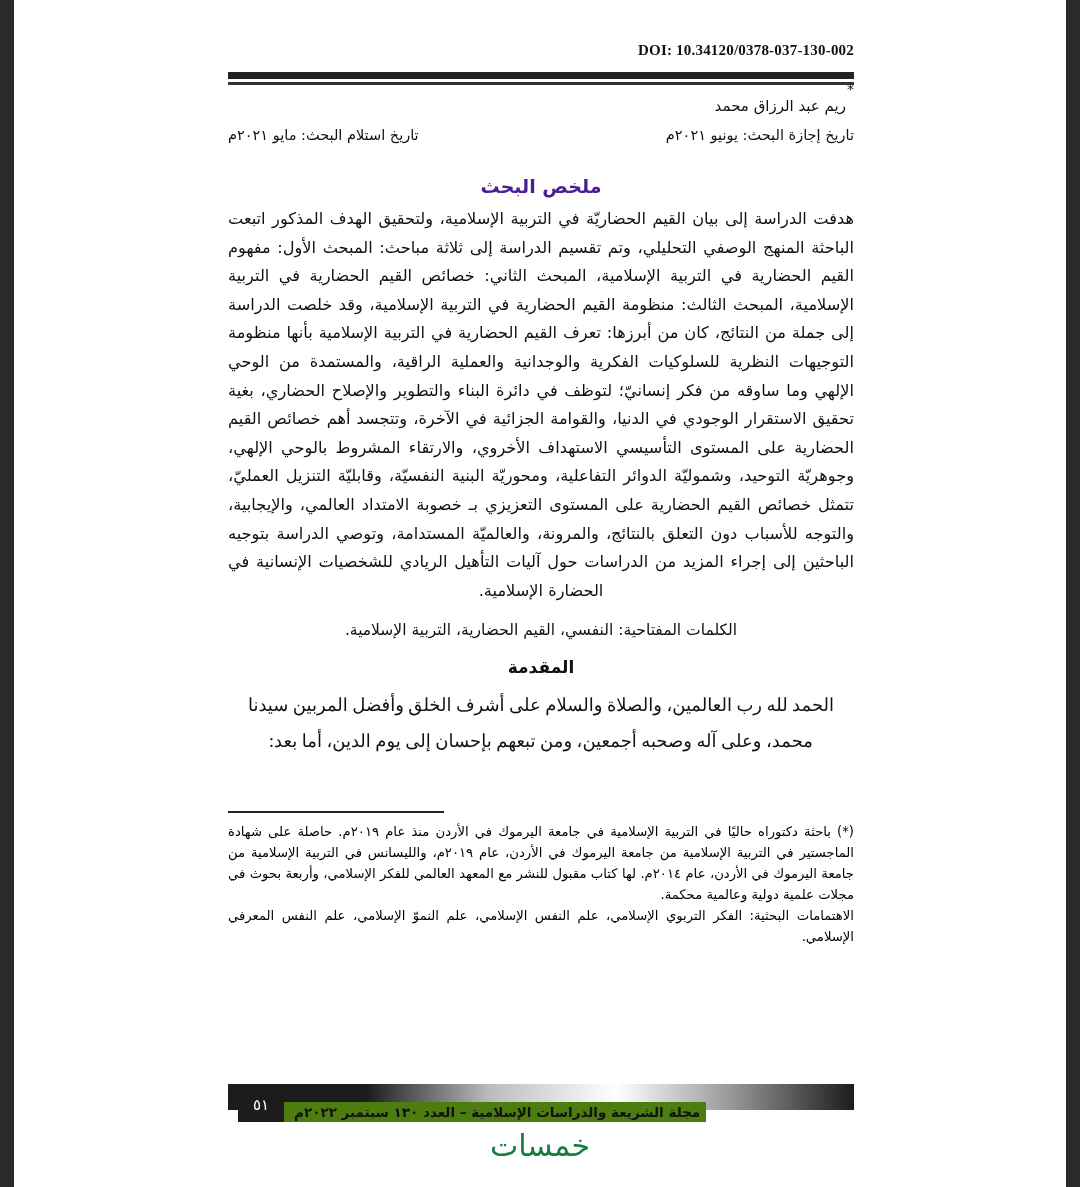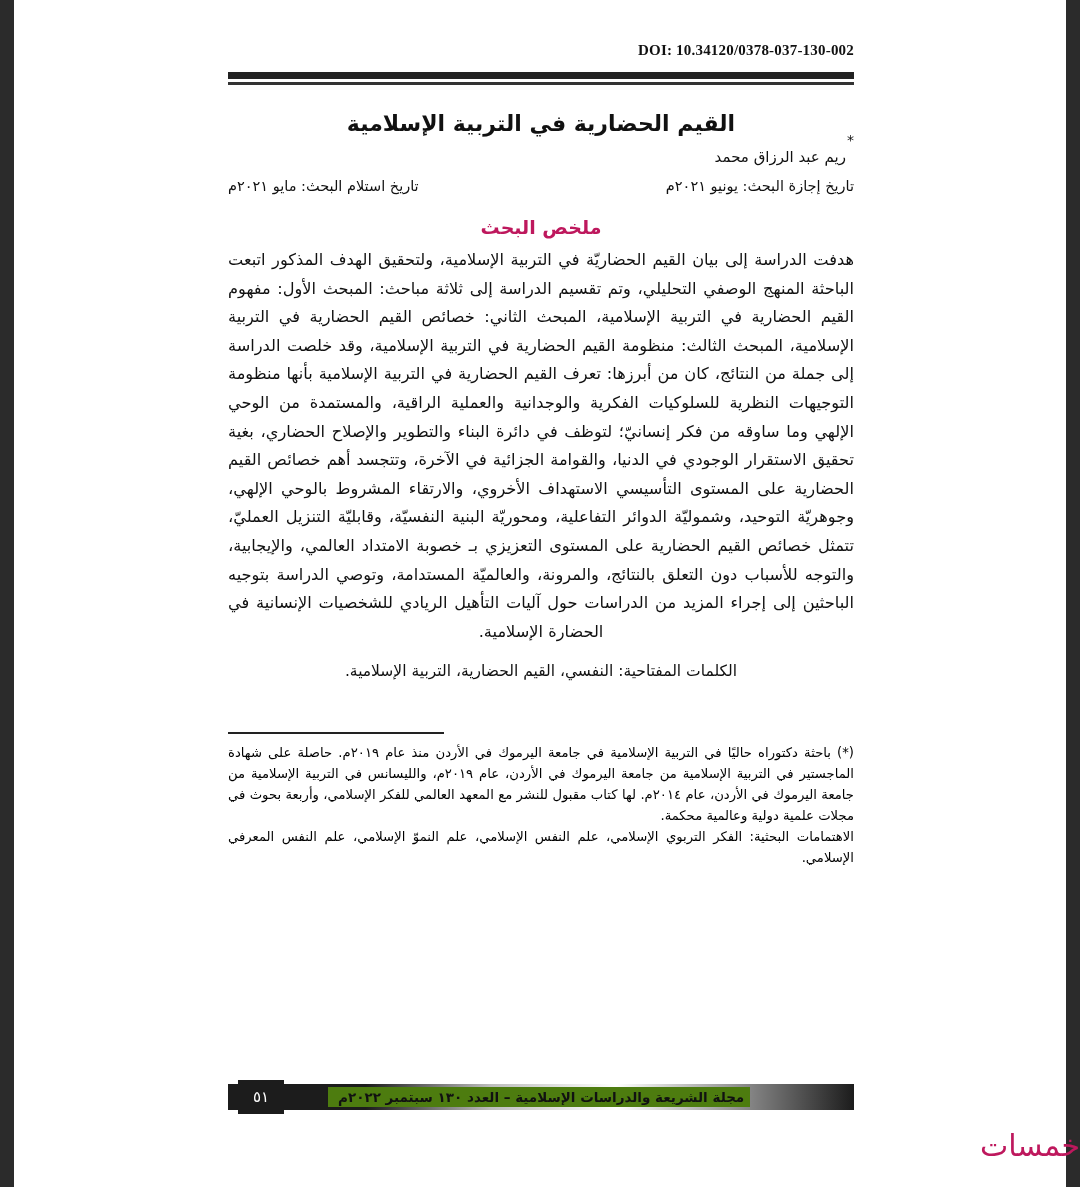--- a/index.html
+++ b/index.html
@@ -91,26 +91,26 @@
   }
   .dates {
     margin-top: 12px;
     display: flex;
     justify-content: space-between;
     font-family: "DejaVu Sans", sans-serif;
     font-size: 14.5px;
     color: #111;
   }
   .section-heading {
-    margin-top: 22px;
+    margin-top: 32px;
     text-align: center;
     font-family: "DejaVu Sans", sans-serif;
     font-weight: bold;
     font-size: 19px;
-    color: #be185d;
+    color: #4c1d95;
   }
   .abstract {
     margin-top: 8px;
     font-family: "DejaVu Sans", sans-serif;
     font-size: 16.2px;
     line-height: 28.6px;
     color: #111;
     text-align: justify;
     text-align-last: center;
   }
@@ -169,26 +169,25 @@
     direction: rtl;
   }
   .footer-grad {
     position: absolute;
     left: 0; top: 4px;
     width: 626px; height: 26px;
     background: linear-gradient(to right, #1c1c1c 0%, #1c1c1c 22%, #bdbdbd 42%, #ffffff 62%, #9a9a9a 80%, #1c1c1c 100%);
   }
   .footer-inner {
     position: absolute;
-    left: 0; top: 0;
+    left: 0; top: 8px;
     width: 626px; height: 34px;
     display: flex;
     flex-direction: row-reverse;
-    align-items: center;
-    gap: 44px;
+    align-items: flex-end;
   }
   .page-number-box {
     width: 46px;
     height: 34px;
     background: #1c1c1c;
     color: #ffffff;
     font-family: "DejaVu Sans", sans-serif;
     font-size: 15px;
     display: flex;
     align-items: center;
@@ -206,63 +205,68 @@
     padding: 2px 6px 2px 10px;
     position: relative;
     z-index: 3;
     white-space: nowrap;
   }
   .watermark {
     position: absolute;
     left: 0;
     top: 1128px;
     width: 1080px;
+    text-align: center;
     font-family: "DejaVu Sans", sans-serif;
     font-size: 30px;
-    color: #be185d;
+    color: #15803d;
     letter-spacing: 2px;
     direction: rtl;
   }
 </style>
 </head>
 <body>
 
 <div class="page">
 
   <div class="side-bar-left"></div>
   <div class="side-bar-right"></div>
 
   <div class="content">
 
     <div class="doi">DOI: 10.34120/0378-037-130-002</div>
 
     <div class="rule-thick"></div>
     <div class="rule-thin"></div>
 
-    <div class="title">القيم الحضارية في التربية الإسلامية</div>
 
     <div class="author-row">
       <span class="author-star">*</span>
       <span class="author-name">ريم عبد الرزاق محمد</span>
     </div>
 
     <div class="dates">
       <span>تاريخ إجازة البحث: يونيو ٢٠٢١م</span>
       <span>تاريخ استلام البحث: مايو ٢٠٢١م</span>
     </div>
 
     <div class="section-heading">ملخص البحث</div>
 
     <div class="abstract">
       <p>هدفت الدراسة إلى بيان القيم الحضاريّة في التربية الإسلامية، ولتحقيق الهدف المذكور اتبعت الباحثة المنهج الوصفي التحليلي، وتم تقسيم الدراسة إلى ثلاثة مباحث: المبحث الأول: مفهوم القيم الحضارية في التربية الإسلامية، المبحث الثاني: خصائص القيم الحضارية في التربية الإسلامية، المبحث الثالث: منظومة القيم الحضارية في التربية الإسلامية، وقد خلصت الدراسة إلى جملة من النتائج، كان من أبرزها: تعرف القيم الحضارية في التربية الإسلامية بأنها منظومة التوجيهات النظرية للسلوكيات الفكرية والوجدانية والعملية الراقية، والمستمدة من الوحي الإلهي وما ساوقه من فكر إنسانيّ؛ لتوظف في دائرة البناء والتطوير والإصلاح الحضاري، بغية تحقيق الاستقرار الوجودي في الدنيا، والقوامة الجزائية في الآخرة، وتتجسد أهم خصائص القيم الحضارية على المستوى التأسيسي الاستهداف الأخروي، والارتقاء المشروط بالوحي الإلهي، وجوهريّة التوحيد، وشموليّة الدوائر التفاعلية، ومحوريّة البنية النفسيّة، وقابليّة التنزيل العمليّ، تتمثل خصائص القيم الحضارية على المستوى التعزيزي بـ خصوبة الامتداد العالمي، والإيجابية، والتوجه للأسباب دون التعلق بالنتائج، والمرونة، والعالميّة المستدامة، وتوصي الدراسة بتوجيه الباحثين إلى إجراء المزيد من الدراسات حول آليات التأهيل الريادي للشخصيات الإنسانية في الحضارة الإسلامية.</p>
     </div>
 
     <div class="keywords">الكلمات المفتاحية: النفسي، القيم الحضارية، التربية الإسلامية.</div>
 
-
+    <div class="intro-heading">المقدمة</div>
+
+    <div class="intro-body">
+      <p>الحمد لله رب العالمين، والصلاة والسلام على أشرف الخلق وأفضل المربين سيدنا</p>
+      <p>محمد، وعلى آله وصحبه أجمعين، ومن تبعهم بإحسان إلى يوم الدين، أما بعد:</p>
+    </div>
 
     <div class="footnote-rule"></div>
 
     <div class="footnotes">
       <p class="fn-first">(*)  باحثة دكتوراه حاليًا في التربية الإسلامية في جامعة اليرموك في الأردن منذ عام ٢٠١٩م. حاصلة على شهادة الماجستير في التربية الإسلامية من جامعة اليرموك في الأردن، عام ٢٠١٩م، والليسانس في التربية الإسلامية من جامعة اليرموك في الأردن، عام ٢٠١٤م. لها كتاب مقبول للنشر مع المعهد العالمي للفكر الإسلامي، وأربعة بحوث في مجلات علمية دولية وعالمية محكمة.</p>
       <p>الاهتمامات البحثية: الفكر التربوي الإسلامي، علم النفس الإسلامي، علم النموّ الإسلامي، علم النفس المعرفي الإسلامي.</p>
     </div>
 
   </div>
 

